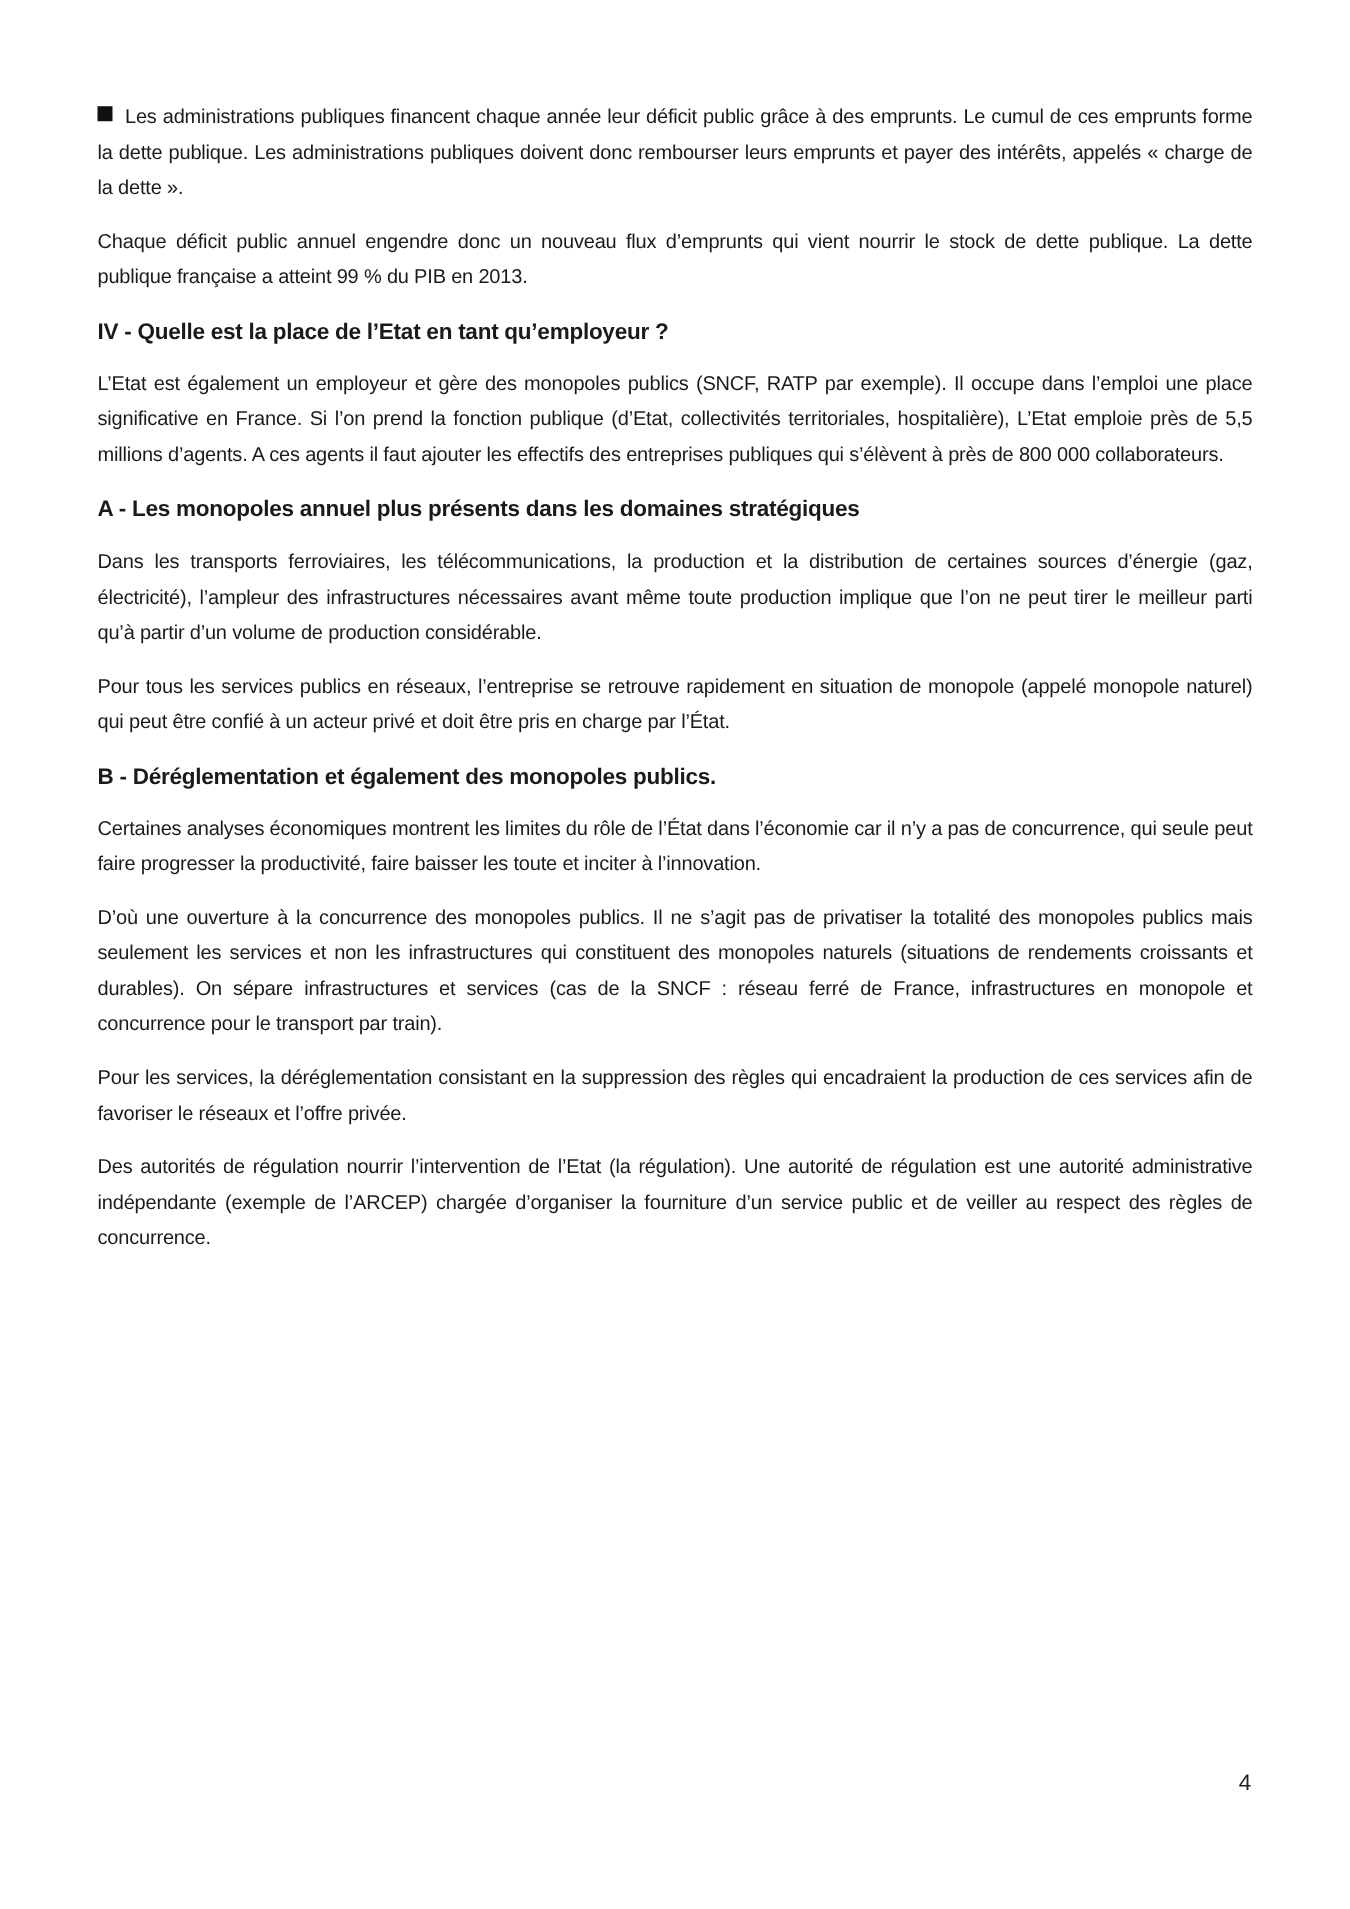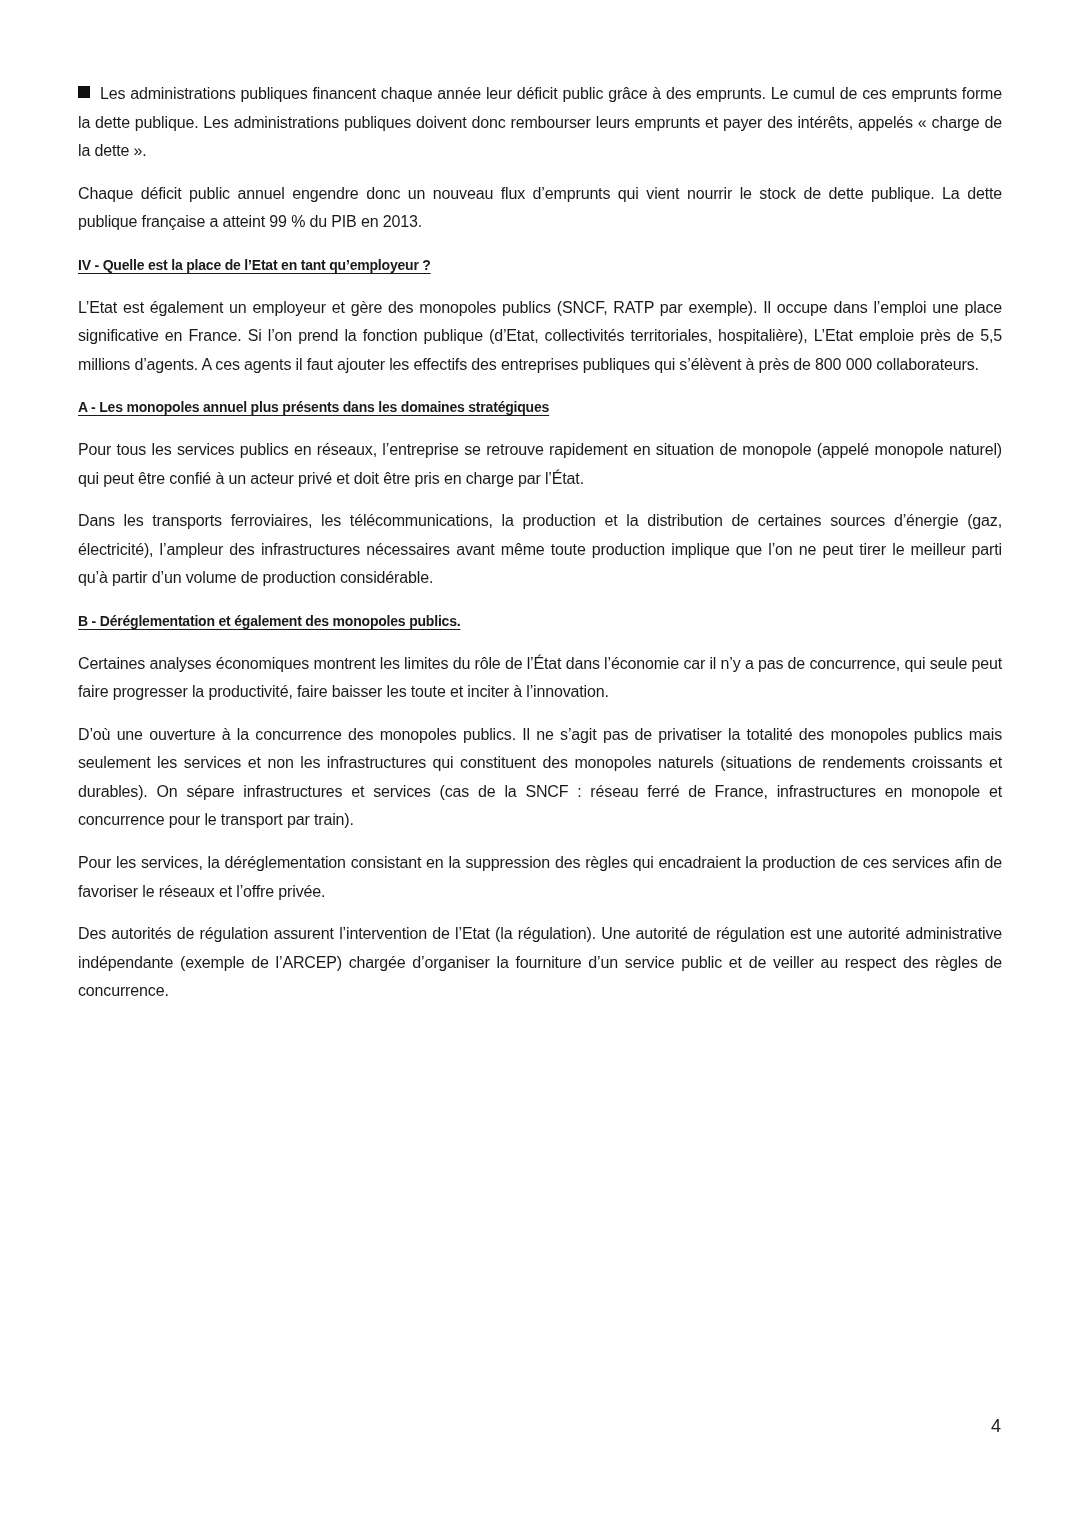--- a/index.html
+++ b/index.html
@@ -23,24 +23,23 @@
     }
     p {
       margin: 0 0 14px 0;
       font-size: 16px;
       line-height: 28.6px;
       text-align: justify;
       letter-spacing: -0.15px;
     }
     h2 {
       margin: 0 0 14px 0;
-      font-size: 14px;
+      font-size: 18px;
       line-height: 28.6px;
       font-weight: bold;
-      text-decoration: underline;
       text-underline-offset: 3px;
       letter-spacing: -0.2px;
     }
     .bullet {
       display: inline-block;
       width: 12px;
       height: 12px;
       background: #111;
       margin-right: 10px;
       vertical-align: 1px;
@@ -62,29 +61,29 @@
   <p><span class="bullet"></span><span>Les administrations publiques financent chaque année leur déficit public grâce à des emprunts. Le cumul de ces emprunts forme la dette publique. Les administrations publiques doivent donc rembourser leurs emprunts et payer des intérêts, appelés « charge de la dette ».</span></p>
 
   <p>Chaque déficit public annuel engendre donc un nouveau flux d’emprunts qui vient nourrir le stock de dette publique. La dette publique française a atteint 99 % du PIB en 2013.</p>
 
   <h2>IV - Quelle est la place de l’Etat en tant qu’employeur ?</h2>
 
   <p>L’Etat est également un employeur et gère des monopoles publics (SNCF, RATP par exemple). Il occupe dans l’emploi une place significative en France. Si l’on prend la fonction publique (d’Etat, collectivités territoriales, hospitalière), L’Etat emploie près de 5,5 millions d’agents. A ces agents il faut ajouter les effectifs des entreprises publiques qui s’élèvent à près de 800 000 collaborateurs.</p>
 
   <h2>A - Les monopoles annuel plus présents dans les domaines stratégiques</h2>
 
+  <p>Dans les transports ferroviaires, les télécommunications, la production et la distribution de certaines sources d’énergie (gaz, électricité), l’ampleur des infrastructures nécessaires avant même toute production implique que l’on ne peut tirer le meilleur parti qu’à partir d’un volume de production considérable.</p>
+
   <p>Pour tous les services publics en réseaux, l’entreprise se retrouve rapidement en situation de monopole (appelé monopole naturel) qui peut être confié à un acteur privé et doit être pris en charge par l’État.</p>
-
-  <p>Dans les transports ferroviaires, les télécommunications, la production et la distribution de certaines sources d’énergie (gaz, électricité), l’ampleur des infrastructures nécessaires avant même toute production implique que l’on ne peut tirer le meilleur parti qu’à partir d’un volume de production considérable.</p>
 
   <h2>B - Déréglementation et également des monopoles publics.</h2>
 
   <p>Certaines analyses économiques montrent les limites du rôle de l’État dans l’économie car il n’y a pas de concurrence, qui seule peut faire progresser la productivité, faire baisser les toute et inciter à l’innovation.</p>
 
   <p>D’où une ouverture à la concurrence des monopoles publics. Il ne s’agit pas de privatiser la totalité des monopoles publics mais seulement les services et non les infrastructures qui constituent des monopoles naturels (situations de rendements croissants et durables). On sépare infrastructures et services (cas de la SNCF : réseau ferré de France, infrastructures en monopole et concurrence pour le transport par train).</p>
 
   <p>Pour les services, la déréglementation consistant en la suppression des règles qui encadraient la production de ces services afin de favoriser le réseaux et l’offre privée.</p>
 
-  <p>Des autorités de régulation assurent l’intervention de l’Etat (la régulation). Une autorité de régulation est une autorité administrative indépendante (exemple de l’ARCEP) chargée d’organiser la fourniture d’un service public et de veiller au respect des règles de concurrence.</p>
+  <p>Des autorités de régulation nourrir l’intervention de l’Etat (la régulation). Une autorité de régulation est une autorité administrative indépendante (exemple de l’ARCEP) chargée d’organiser la fourniture d’un service public et de veiller au respect des règles de concurrence.</p>
 
 </div>
 
 <div class="page-number">4</div>
 
 </body></html>

